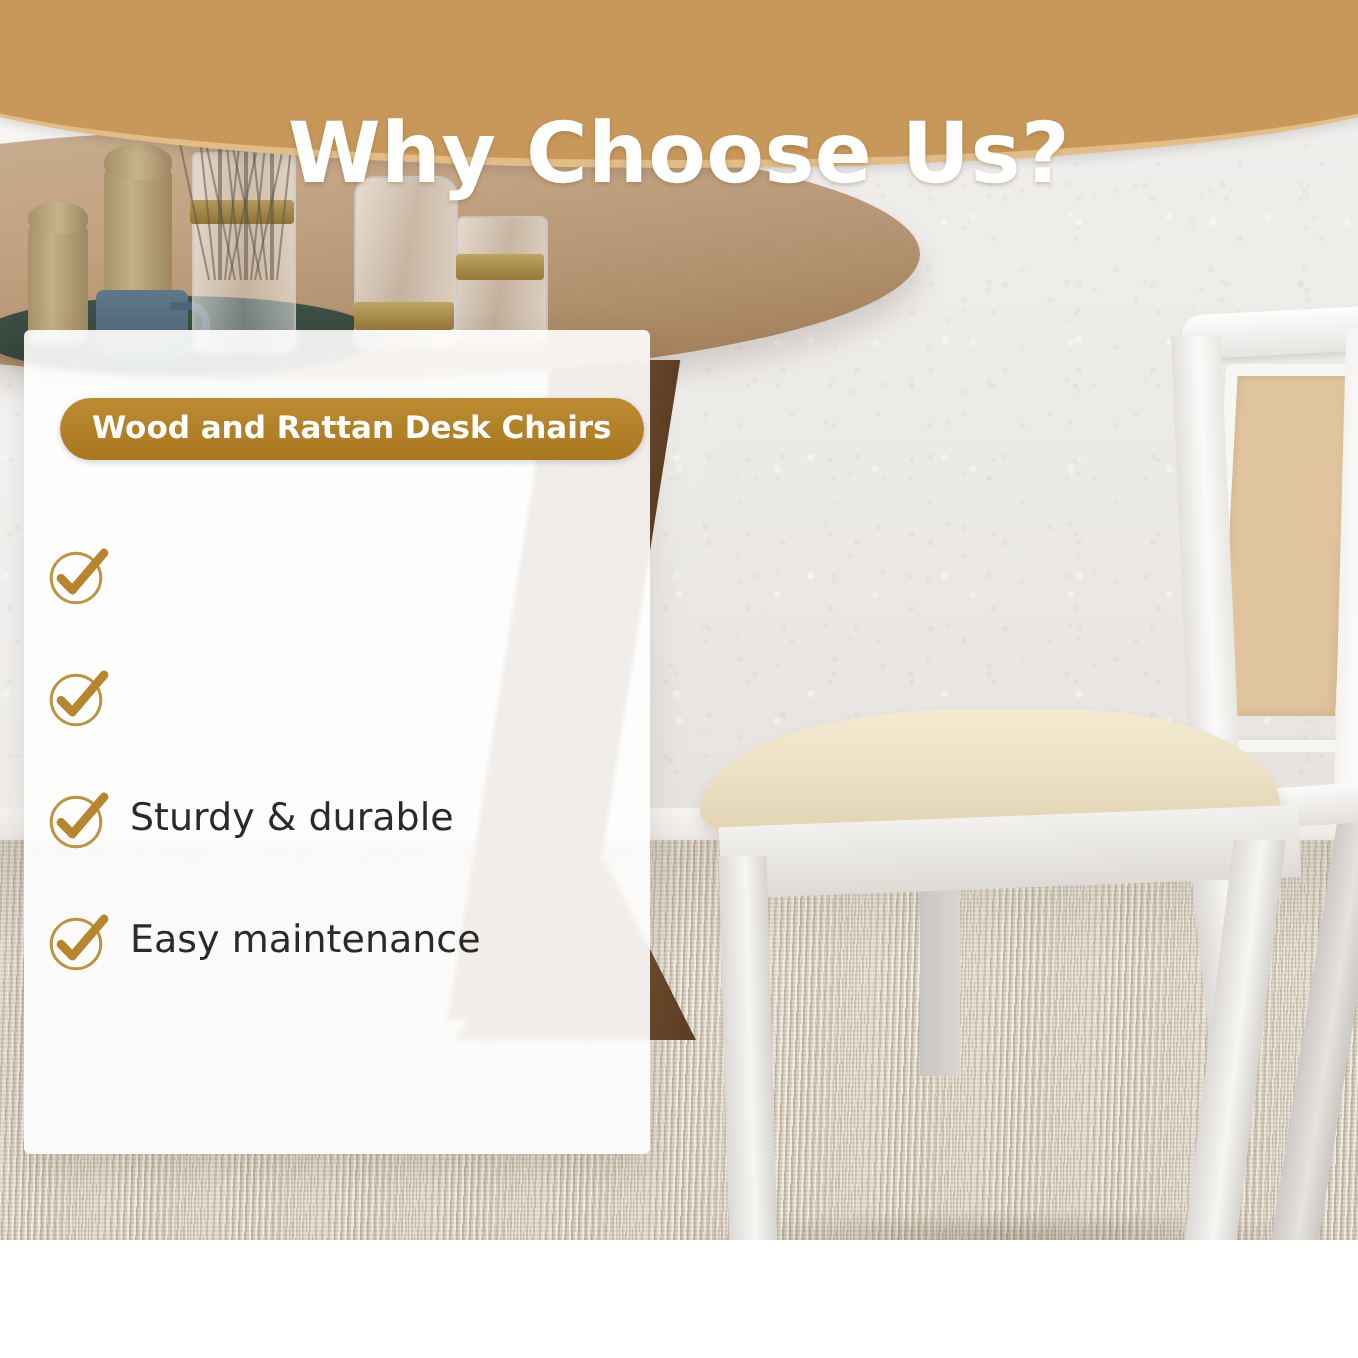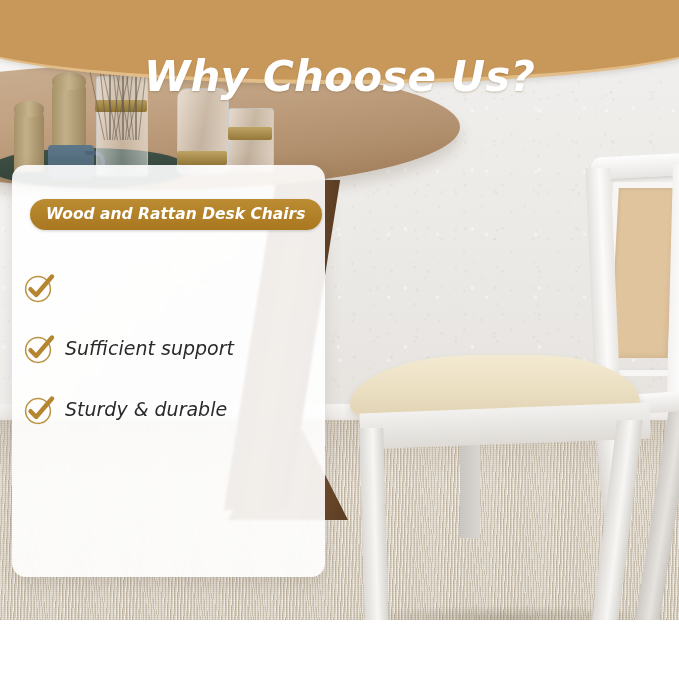--- a/index.html
+++ b/index.html
@@ -3,21 +3,20 @@
 <meta charset="utf-8">
 <style>
   html,body{margin:0;padding:0;background:#fff;}
   body{font-family:"Liberation Sans", sans-serif;}
 
   #stage{
     position:relative;
     width:679px;height:620px;
     overflow:hidden;
     background:#efecea;
-    font-style:italic;
   }
 
   
   .scene{position:absolute;inset:0;}
 
   
   .wall{
     position:absolute;left:0;top:0;width:679px;height:424px;
     background:
       linear-gradient(105deg, rgba(255,255,255,.55) 0%, rgba(236,233,229,0) 55%),
@@ -207,21 +206,21 @@
     text-align:center;color:#ffffff;
     font-size:42px;font-weight:bold;letter-spacing:.2px;
     text-shadow:0 1px 2px rgba(120,88,45,.35);
     font-family:"DejaVu Sans", sans-serif;
   }
 
   
   .card{
     position:absolute;left:12px;top:165px;width:313px;height:412px;
     background:rgba(255,255,255,.90);
-    border-radius:14px;
+    border-radius:3px;
     box-shadow:0 6px 18px rgba(60,50,40,.13);
     backdrop-filter:blur(1px);
     text-align:center;
   }
   .badge{
     position:absolute;left:18px;top:34px;
     padding:6px 16px 7px;
     background:linear-gradient(180deg,#bc8c33,#a8771f);
     color:#fff;border-radius:999px;
     font-size:15.5px;font-weight:bold;white-space:nowrap;
@@ -314,25 +313,31 @@
           <svg class="check-icon" viewBox="0 0 34 34">
             <circle cx="16" cy="18" r="12.4" fill="none" stroke="#b5862f" stroke-width="1.5" opacity="0.9"></circle>
             <path d="M8.5 18.2 L14.2 24 L30 5.5" fill="none" stroke="#b5862f" stroke-width="4.4" stroke-linecap="round" stroke-linejoin="round"></path>
           </svg>
         </div>
         <div class="feature">
           <svg class="check-icon" viewBox="0 0 34 34">
             <circle cx="16" cy="18" r="12.4" fill="none" stroke="#b5862f" stroke-width="1.5" opacity="0.9"></circle>
             <path d="M8.5 18.2 L14.2 24 L30 5.5" fill="none" stroke="#b5862f" stroke-width="4.4" stroke-linecap="round" stroke-linejoin="round"></path>
           </svg>
-          <span class="feature-label">Sufficient support</span>
         </div>
         <div class="feature">
           <svg class="check-icon" viewBox="0 0 34 34">
             <circle cx="16" cy="18" r="12.4" fill="none" stroke="#b5862f" stroke-width="1.5" opacity="0.9"></circle>
             <path d="M8.5 18.2 L14.2 24 L30 5.5" fill="none" stroke="#b5862f" stroke-width="4.4" stroke-linecap="round" stroke-linejoin="round"></path>
           </svg>
           <span class="feature-label">Sturdy &amp; durable</span>
         </div>
+        <div class="feature">
+          <svg class="check-icon" viewBox="0 0 34 34">
+            <circle cx="16" cy="18" r="12.4" fill="none" stroke="#b5862f" stroke-width="1.5" opacity="0.9"></circle>
+            <path d="M8.5 18.2 L14.2 24 L30 5.5" fill="none" stroke="#b5862f" stroke-width="4.4" stroke-linecap="round" stroke-linejoin="round"></path>
+          </svg>
+          <span class="feature-label">Easy maintenance</span>
+        </div>
       </div>
   </div>
 
 </div>
 
 </body></html>

